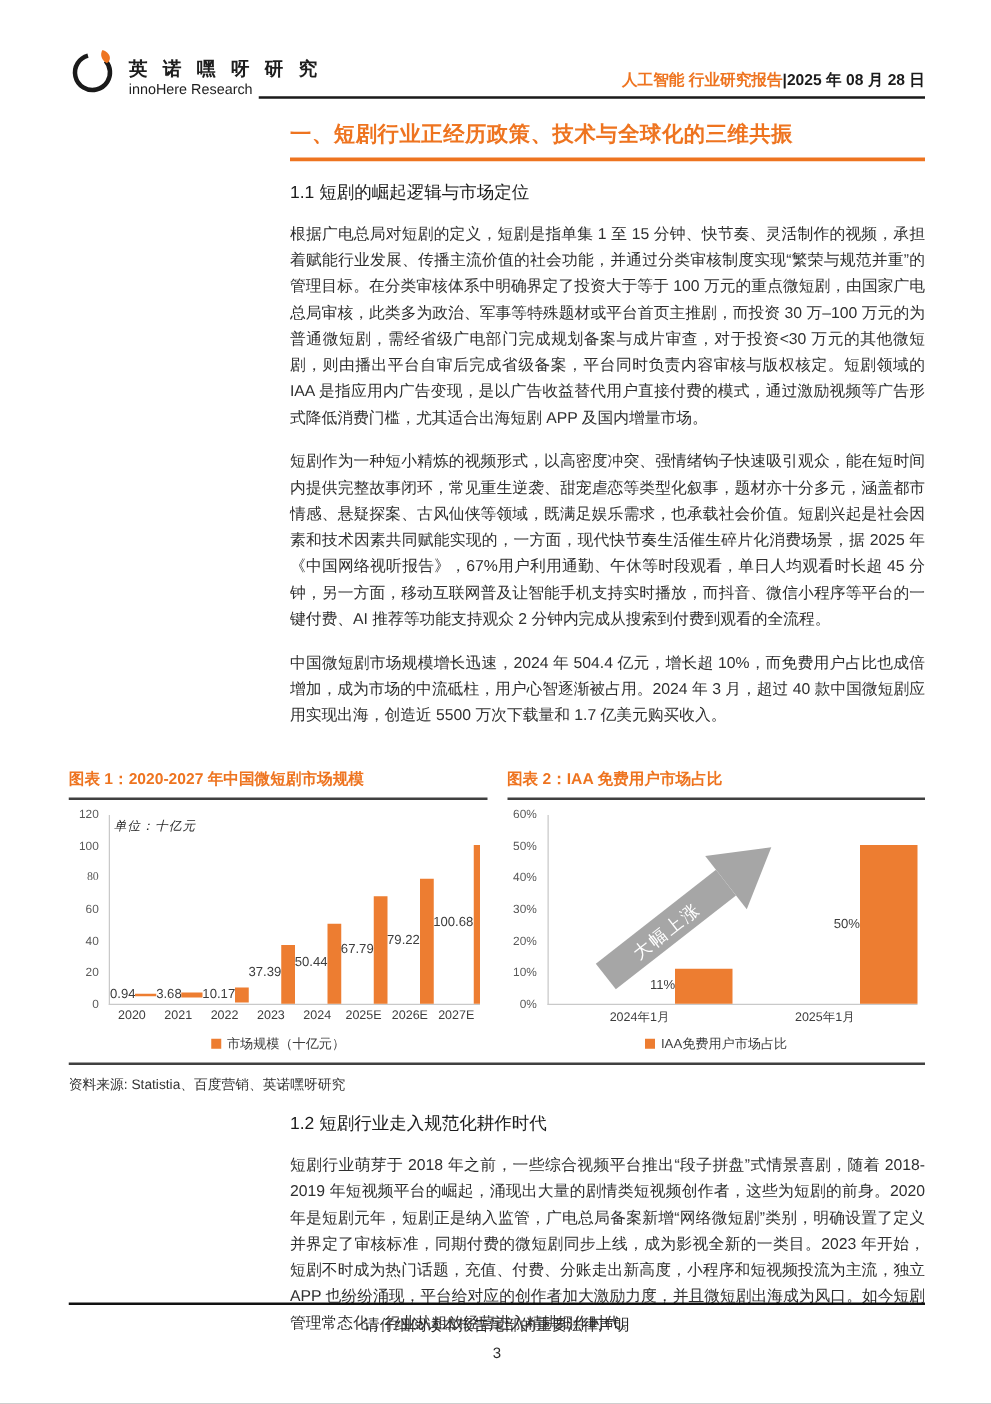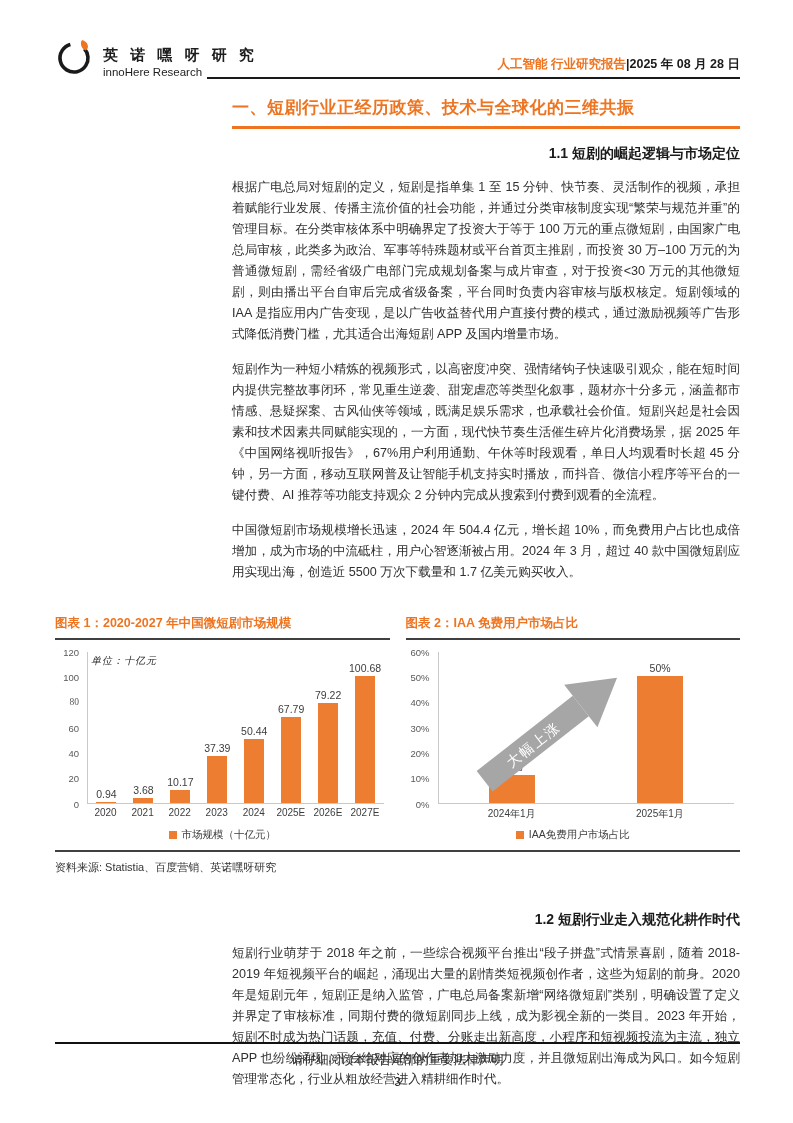--- a/index.html
+++ b/index.html
@@ -18,38 +18,38 @@
   .header-meta .cat{color:var(--accent);}
   .header-meta .date{color:#1a1a1a;}
   .header-rule{position:absolute;top:77px;left:207px;right:53px;border-top:2px solid #1a1a1a;}
   
   .main{position:absolute;top:96px;left:55px;width:685px;}
   .indent{margin-left:177px;width:508px;}
   .section-title{
     font-size:17px;font-weight:bold;color:var(--accent);
     padding-bottom:7px;border-bottom:3px solid var(--accent);letter-spacing:0.5px;
   }
-  h2.sub{font-size:14px;font-weight:bold;color:#1a1a1a;margin-top:16px;text-align:right;}
+  h2.sub{font-size:14px;font-weight:normal;color:#1a1a1a;margin-top:16px;}
   p.body{margin-top:14px;font-size:12.6px;line-height:21px;text-align:justify;color:#2f2f2f;}
   
   .figures{display:flex;gap:16px;margin-top:18px;}
   .figcol{flex:1;min-width:0;}
   .figtitle{
     font-size:12.5px;font-weight:bold;color:var(--accent);
     padding-bottom:6px;border-bottom:2px solid #404040;white-space:nowrap;margin-top:14px;
   }
   .chartbox{position:relative;height:182px;margin-top:4px;}
   .yaxis{position:absolute;left:0;top:8px;width:28px;height:152px;}
   .ytick{position:absolute;right:4px;transform:translateY(50%);font-size:9.5px;color:#595959;line-height:1;}
   .plotrow{
     position:absolute;left:32px;right:6px;top:8px;height:152px;
     border-left:1px solid #c9c9c9;border-bottom:1px solid #c9c9c9;
     display:flex;align-items:flex-end;
   }
-  .col{flex:1;display:flex;flex-direction:column;align-items:center;justify-content:flex-end;min-width:0;text-align:center;}
+  .col{flex:1;display:flex;flex-direction:row;align-items:center;justify-content:flex-end;min-width:0;text-align:center;}
   .vlabel{font-size:10.5px;color:#3d3d3d;margin-bottom:2px;white-space:nowrap;}
   .bar{background:var(--bar);}
   .xrow{position:absolute;left:32px;right:6px;top:163px;display:flex;}
   .xlab{flex:1;text-align:center;font-size:10px;color:#3d3d3d;white-space:nowrap;}
   .unitnote{
     position:absolute;left:36px;top:10px;font-size:10px;color:#262626;
     font-style:italic;font-family:"DejaVu Serif","Liberation Serif",serif;letter-spacing:1px;
   }
   .arrow-svg{position:absolute;left:48px;top:8px;}
   .legend{display:flex;justify-content:center;align-items:center;gap:5px;margin-top:2px;}
@@ -198,21 +198,21 @@
           <span class="sq"></span>
           <span class="lbl">IAA免费用户市场占比</span>
         </div>
       </div>
 
     </div>
 
     <div class="fig-bottom-rule"></div>
     <div class="source">资料来源: Statistia、百度营销、英诺嘿呀研究</div>
 
-    <h2 class="sub indent" style="margin-top:36px;">1.2 短剧行业走入规范化耕作时代</h2>
+    <h2 class="sub indent" style="margin-top:15px;">1.2 短剧行业走入规范化耕作时代</h2>
     <p class="body indent">短剧行业萌芽于 2018 年之前，一些综合视频平台推出“段子拼盘”式情景喜剧，随着 2018-2019 年短视频平台的崛起，涌现出大量的剧情类短视频创作者，这些为短剧的前身。2020 年是短剧元年，短剧正是纳入监管，广电总局备案新增“网络微短剧”类别，明确设置了定义并界定了审核标准，同期付费的微短剧同步上线，成为影视全新的一类目。2023 年开始，短剧不时成为热门话题，充值、付费、分账走出新高度，小程序和短视频投流为主流，独立 APP 也纷纷涌现，平台给对应的创作者加大激励力度，并且微短剧出海成为风口。如今短剧管理常态化，行业从粗放经营进入精耕细作时代。</p>
 
   </div>
 
   <div class="footer">
     <div class="disclaimer">请仔细阅读本报告尾部的重要法律声明</div>
     <div class="pagenum">3</div>
   </div>
 
 </div>

